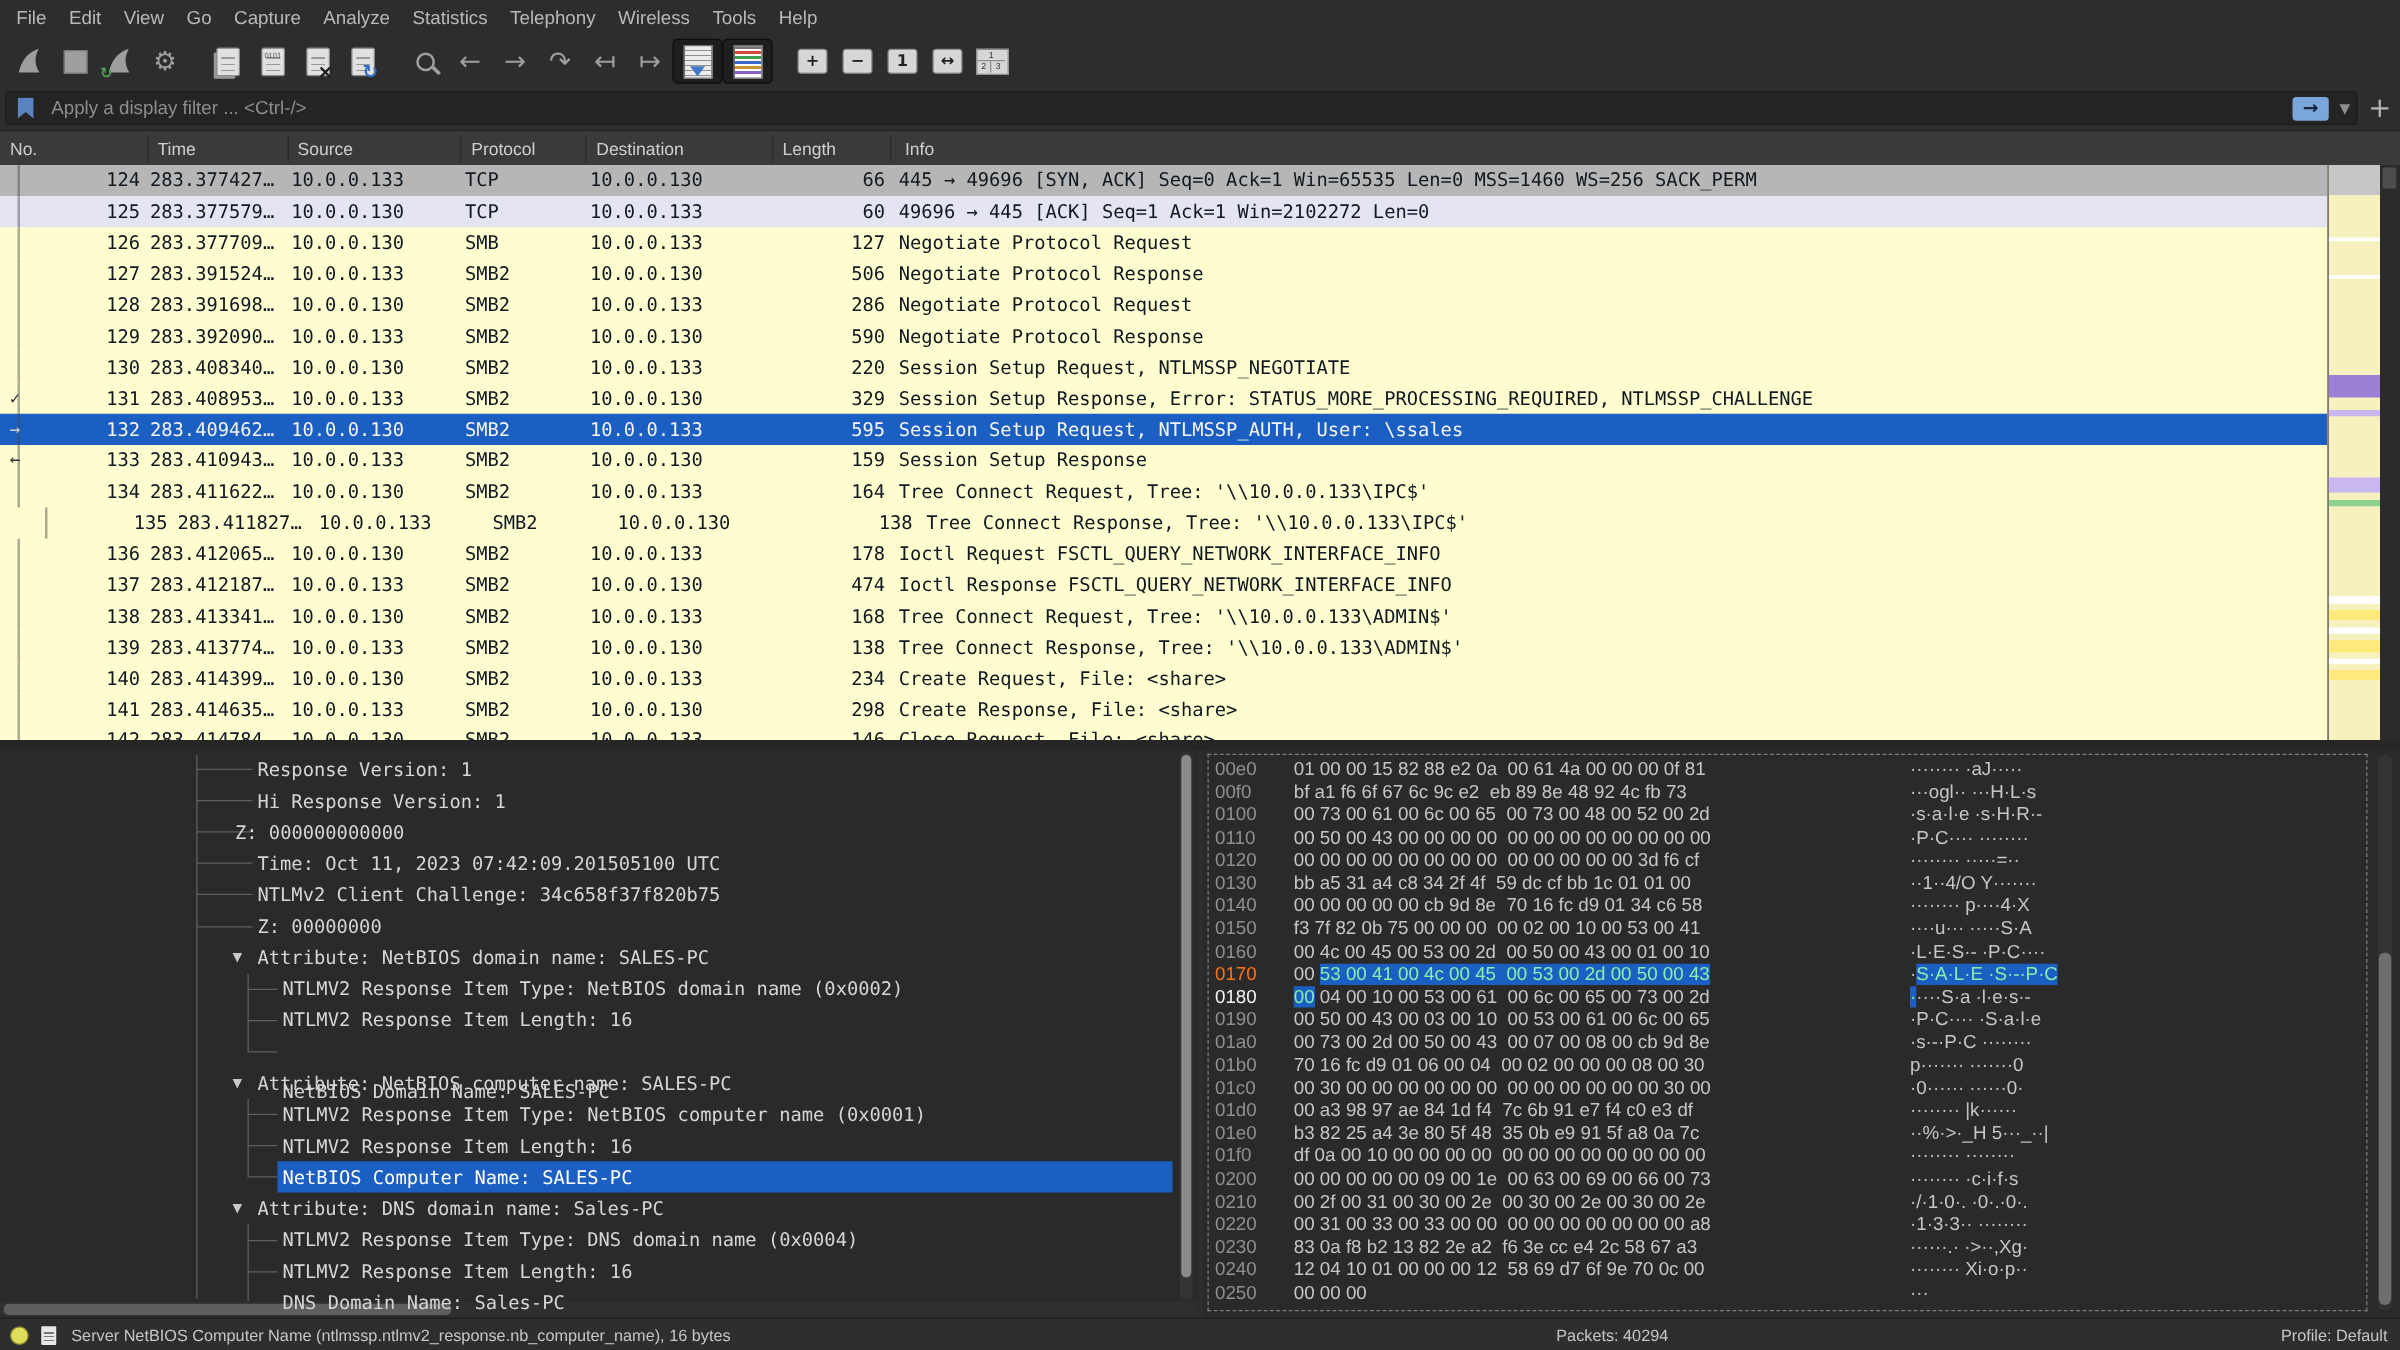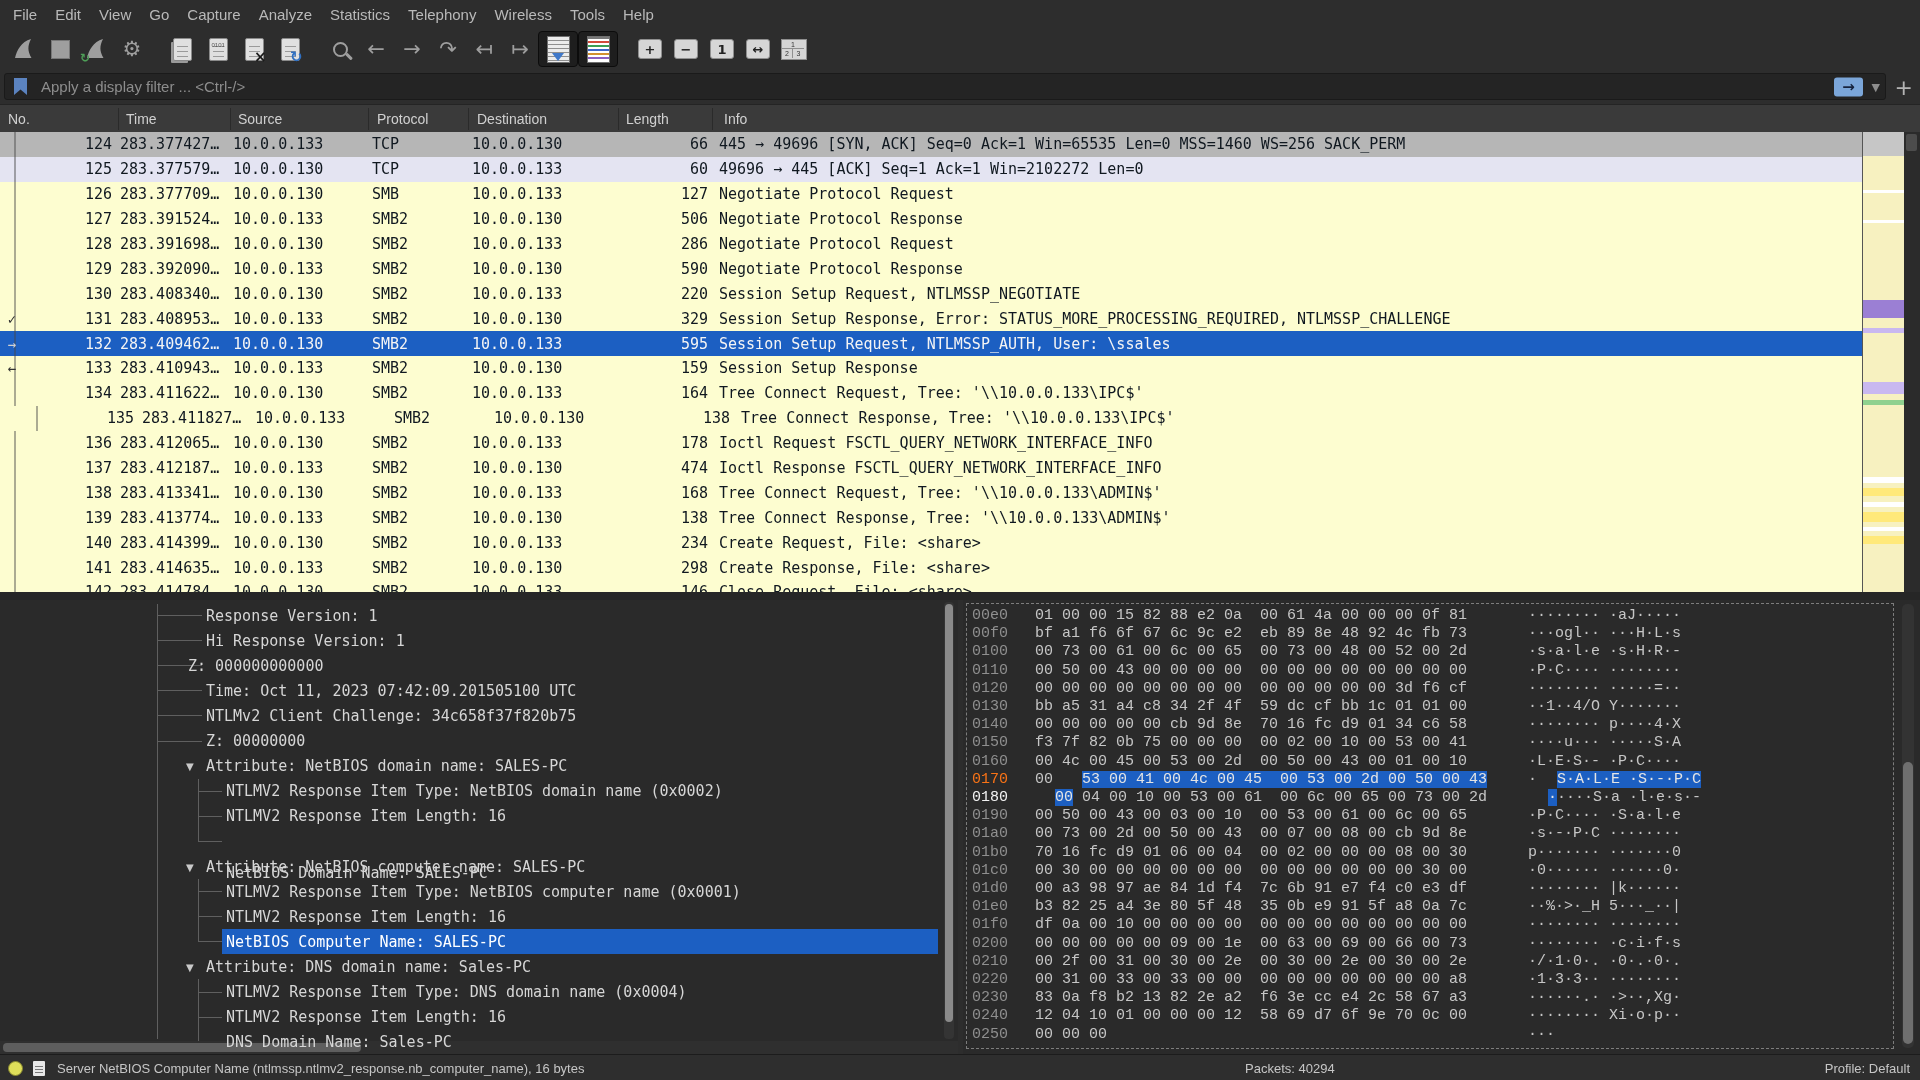--- a/index.html
+++ b/index.html
@@ -73,25 +73,25 @@
   .drow .selbg{position:absolute;left:222px;right:20px;top:0;bottom:0;background:#1c5fc2;z-index:1;}
   .drow.sel{color:#ffffff;}
   .tline{position:absolute;background:#5f5f5f;z-index:0;}
   #detail-vscroll{position:absolute;left:944px;top:2px;width:10px;height:437px;background:#343434;border-radius:4px;}
   #detail-vscroll .handle{position:absolute;left:1px;right:1px;top:2px;height:418px;background:#8a8a8a;border-radius:4px;}
   #detail-hscroll{position:absolute;left:0;right:0;bottom:0;height:13px;background:#2f2f2f;}
   #detail-hscroll .handle{position:absolute;left:3px;width:358px;top:2px;height:9px;background:#5e5e5e;border-radius:4px;}
   
   #hexpane{position:absolute;left:963px;top:600px;width:957px;height:454px;background:#2a2a2a;overflow:hidden;}
   #hexfocus{position:absolute;left:3px;top:3px;right:26px;bottom:5px;border:1px dashed #7d7d7d;}
-  .hxrow{position:absolute;left:0;width:100%;height:18.2px;font-family:Liberation Mono, monospace;font-size:15px;line-height:18.2px;white-space:pre;color:#c6c6c6;text-align:right;}
+  .hxrow{position:absolute;left:0;width:100%;height:18.2px;font-family:Liberation Sans, sans-serif;font-size:15px;line-height:18.2px;white-space:pre;color:#c6c6c6;text-align:right;}
   .hxrow .off{position:absolute;left:9px;color:#8f8f8f;}
   .hxrow .bytes{position:absolute;left:72px;}
   .hxrow .asc{position:absolute;left:565px;}
-  .hot{background:#1c5fc2;color:#e5e5e5;margin-left:20px;}
+  .hot{background:#1c5fc2;color:#86efac;}
   #hex-vscroll{position:absolute;right:6px;top:4px;width:12px;height:444px;background:#333333;border-radius:5px;}
   #hex-vscroll .handle{position:absolute;left:1px;right:1px;top:158px;height:282px;background:#6f6f6f;border-radius:5px;}
   
   #statusbar{position:absolute;left:0;top:1054px;width:100%;height:26px;background:#2e2e2e;border-top:1px solid #1c1c1c;
              display:flex;align-items:center;font-size:13px;color:#c6c6c6;}
   #expert-dot{width:13px;height:13px;border-radius:50%;background:#dede5a;border:1px solid #88882f;margin-left:8px;flex:0 0 auto;}
   #note-icon{width:12px;height:15px;background:#e8e8e8;border-radius:1px;margin-left:10px;position:relative;flex:0 0 auto;}
   #note-icon::after{content:"";position:absolute;left:2px;top:3px;width:8px;height:9px;
         background:repeating-linear-gradient(to bottom,transparent 0 2px,#777 2px 3px);}
   #status-left{margin-left:12px;}

